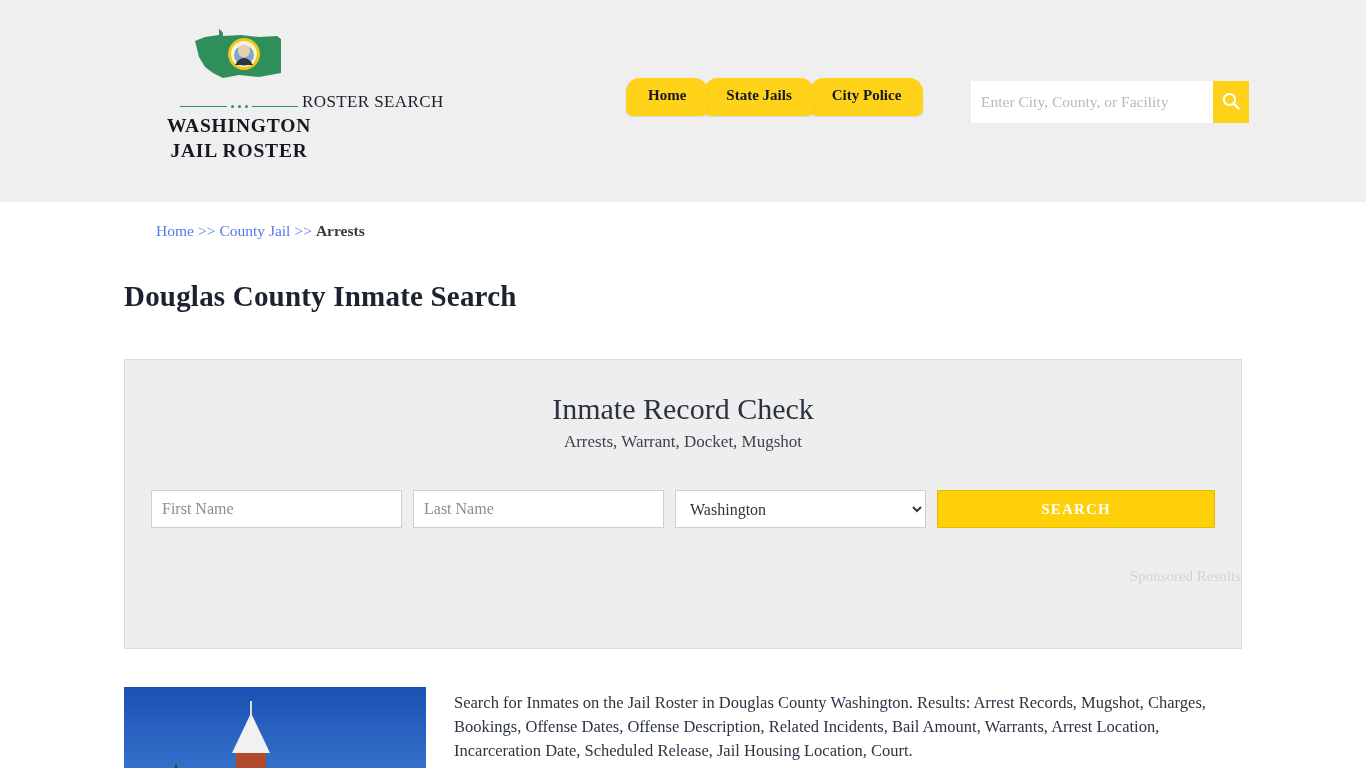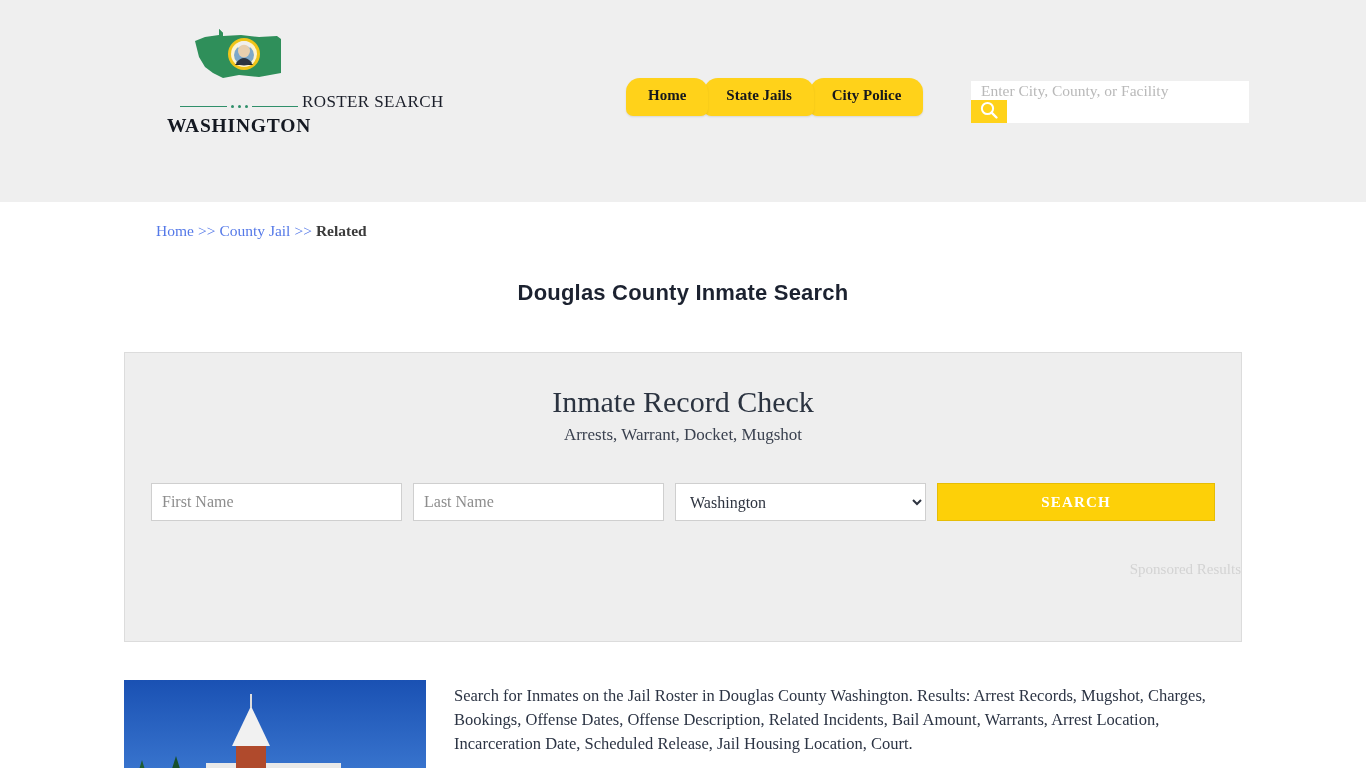--- a/index.html
+++ b/index.html
@@ -110,21 +110,20 @@
 
   
   .hdr-search {
     position: absolute;
     left: 847px;
     top: 81px;
     width: 278px;
     height: 42px;
     display: flex;
     background: #ffffff;
-    flex-direction: column;
   }
   .hdr-search input {
     flex: 1 1 auto;
     border: none;
     outline: none;
     background: #ffffff;
     font-family: "Liberation Serif", "DejaVu Serif", serif;
     font-size: 15.5px;
     color: #333;
     padding: 0 8px 0 10px;
@@ -163,24 +162,23 @@
   .breadcrumb .sep {
     color: #5579e8;
     margin: 0 4px;
   }
   .breadcrumb .current {
     color: #3b3b3b;
     font-weight: bold;
   }
 
   .page-title {
-    text-align: center;
-    font-family: Liberation Sans, sans-serif;
+    font-family: Liberation Serif, serif;
     font-weight: bold;
-    font-size: 22px;
+    font-size: 29px;
     color: #1c2230;
     margin: 40px 0 0 0;
     letter-spacing: 0.2px;
   }
 
   
   .panel {
     position: relative;
     margin-top: 46px;
     margin-left: 0px;
@@ -331,20 +329,21 @@
       </div>
       <div class="flag-divider">
         <span class="dline"></span>
         <span class="ddot"></span>
           <span class="ddot"></span>
           <span class="ddot"></span>
         <span class="dline"></span>
       </div>
       <div class="logo-text">
         <span>WASHINGTON</span>
+        <span class="l2">JAIL ROSTER</span>
       </div>
     </div>
 
     <div class="roster-search-label">ROSTER SEARCH</div>
 
     <div class="nav-tabs">
       <div class="nav-tab t1">Home</div>
       <div class="nav-tab t2">State Jails</div>
       <div class="nav-tab t3">City Police</div>
     </div>
@@ -360,21 +359,21 @@
         </span>
       </button>
     </div>
 
   </div>
 </div>
 
 <div class="content">
 
   <div class="breadcrumb">
-    <a href="#">Home</a><span class="sep">&gt;&gt;</span><a href="#">County Jail</a><span class="sep">&gt;&gt;</span><span class="current">Related</span>
+    <a href="#">Home</a><span class="sep">&gt;&gt;</span><a href="#">County Jail</a><span class="sep">&gt;&gt;</span><span class="current">Arrests</span>
   </div>
 
   <h1 class="page-title">Douglas County Inmate Search</h1>
 
   <div class="panel">
     <h2 class="panel-title">Inmate Record Check</h2>
     <p class="panel-sub">Arrests, Warrant, Docket, Mugshot</p>
 
     <div class="form-row">
       <input class="fld-first" type="text" placeholder="First Name" style="">

